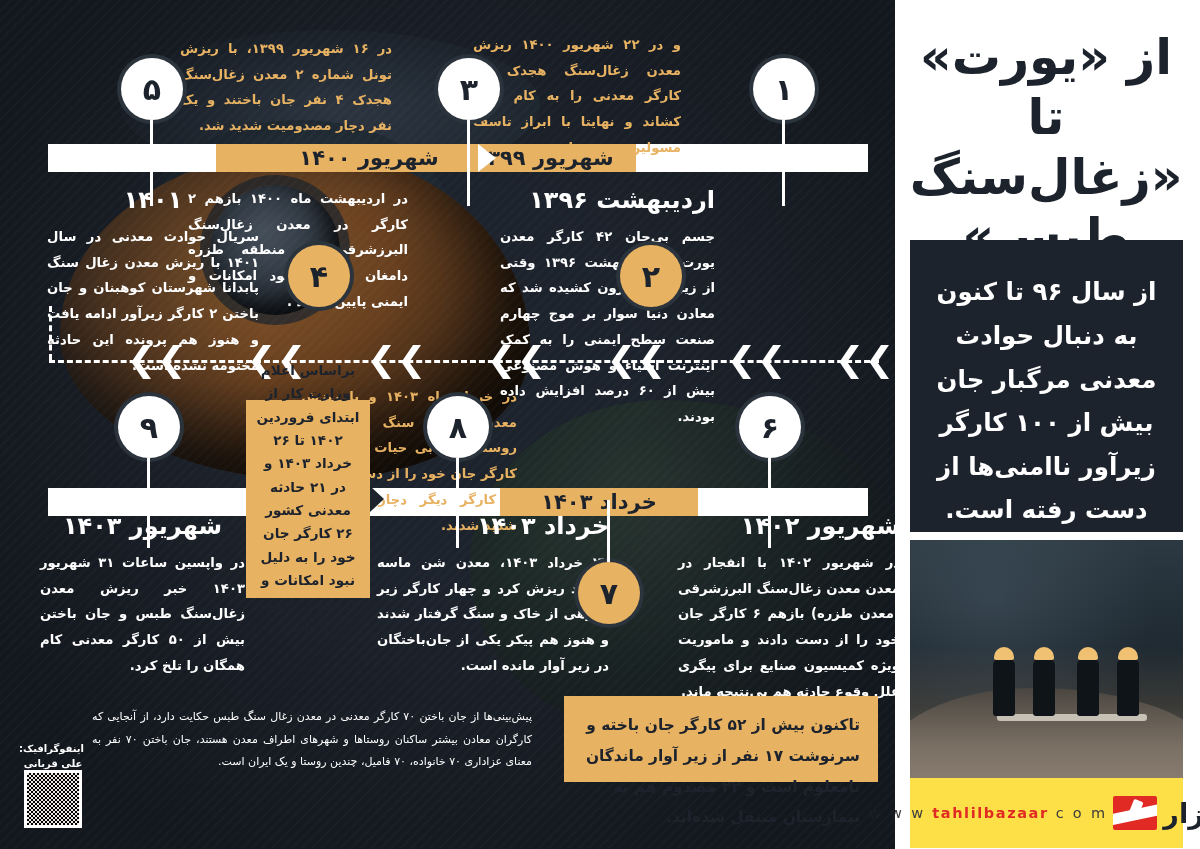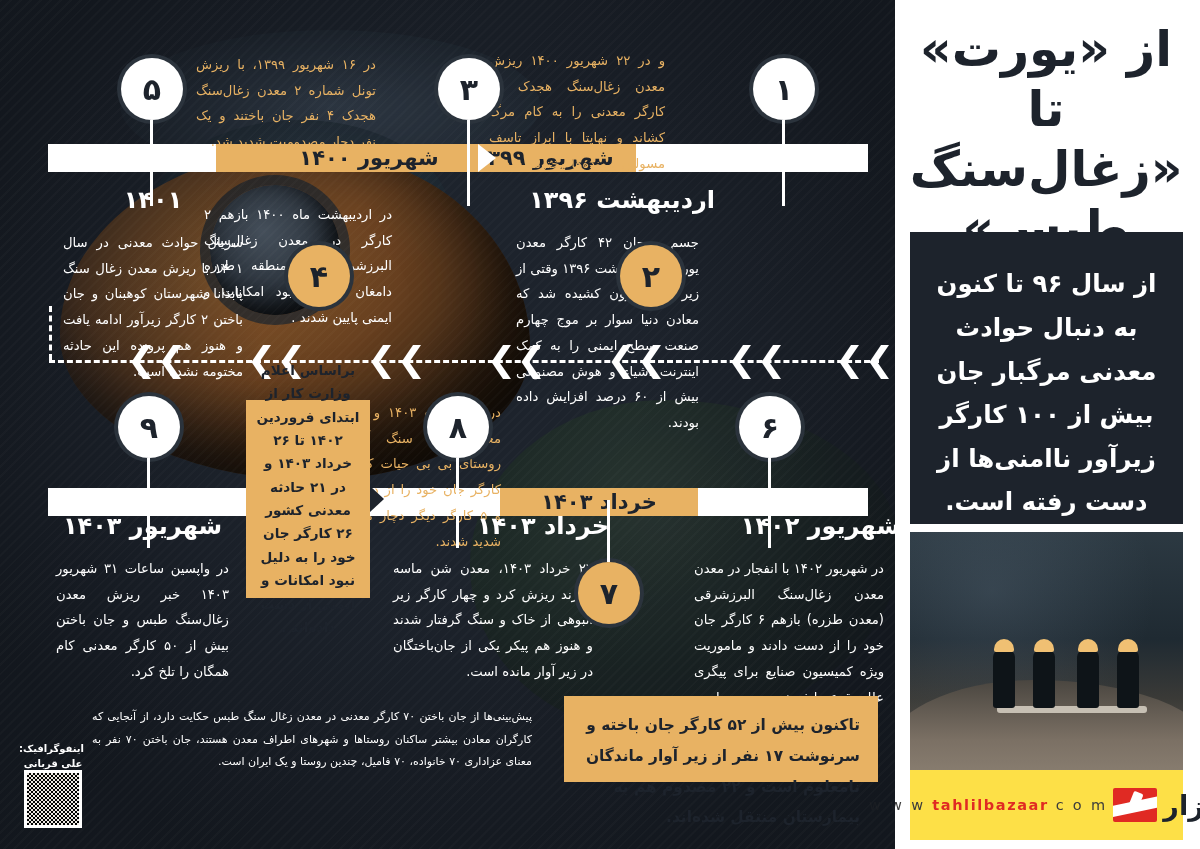--- a/index.html
+++ b/index.html
@@ -59,21 +59,21 @@
     background:radial-gradient(ellipse at 50% 50%, #3a4654 0%, #232c36 70%, #181f27 100%);
     border-radius:50%;opacity:.8;
   }
   .vignette{
     position:absolute;inset:0;z-index:1;
     background:radial-gradient(ellipse at 50% 45%, rgba(0,0,0,0) 30%, rgba(16,20,26,.78) 80%);
   }
 
   
   .side{
-    position:absolute;right:0;top:4px;width:305px;height:598px;background:#ffffff;
+    position:absolute;right:0;top:12px;width:305px;height:598px;background:#ffffff;
   }
   .side-title{
     position:absolute;right:14px;top:16px;width:280px;
     text-align:center;color:#1d232c;
     font-size:49px;line-height:1.22;font-weight:bold;
     letter-spacing:-.5px;
     direction:rtl;
   }
   .side-quote{
     position:absolute;right:17px;top:228px;width:273px;height:292px;
@@ -164,21 +164,21 @@
   .num.dark{background:#ffffff;color:#1d232c;}
   .num.gold{background:#e8b263;color:#1d232c;}
   .num .stem{position:absolute;width:3px;background:#ffffff;z-index:-1;}
 
   
   .card{position:absolute;z-index:10;direction:rtl;}
   .card .hdr{
     color:#ffffff;font-weight:bold;font-size:24px;margin-bottom:10px;
   }
   .card p{
-    margin:16px;color:#ffffff;font-size:13.2px;line-height:1.95;font-weight:normal;
+    margin:0;color:#ffffff;font-size:13.2px;line-height:1.95;font-weight:bold;
     text-align:justify;
   }
   .card p.gold{color:#e8b263;}
 
   .tanbox{
     position:absolute;z-index:11;background:#e8b263;color:#1d232c;
     font-weight:bold;direction:rtl;box-sizing:border-box;
   }
   .tanbox.v{
     text-align:center;font-size:13.6px;line-height:1.72;

